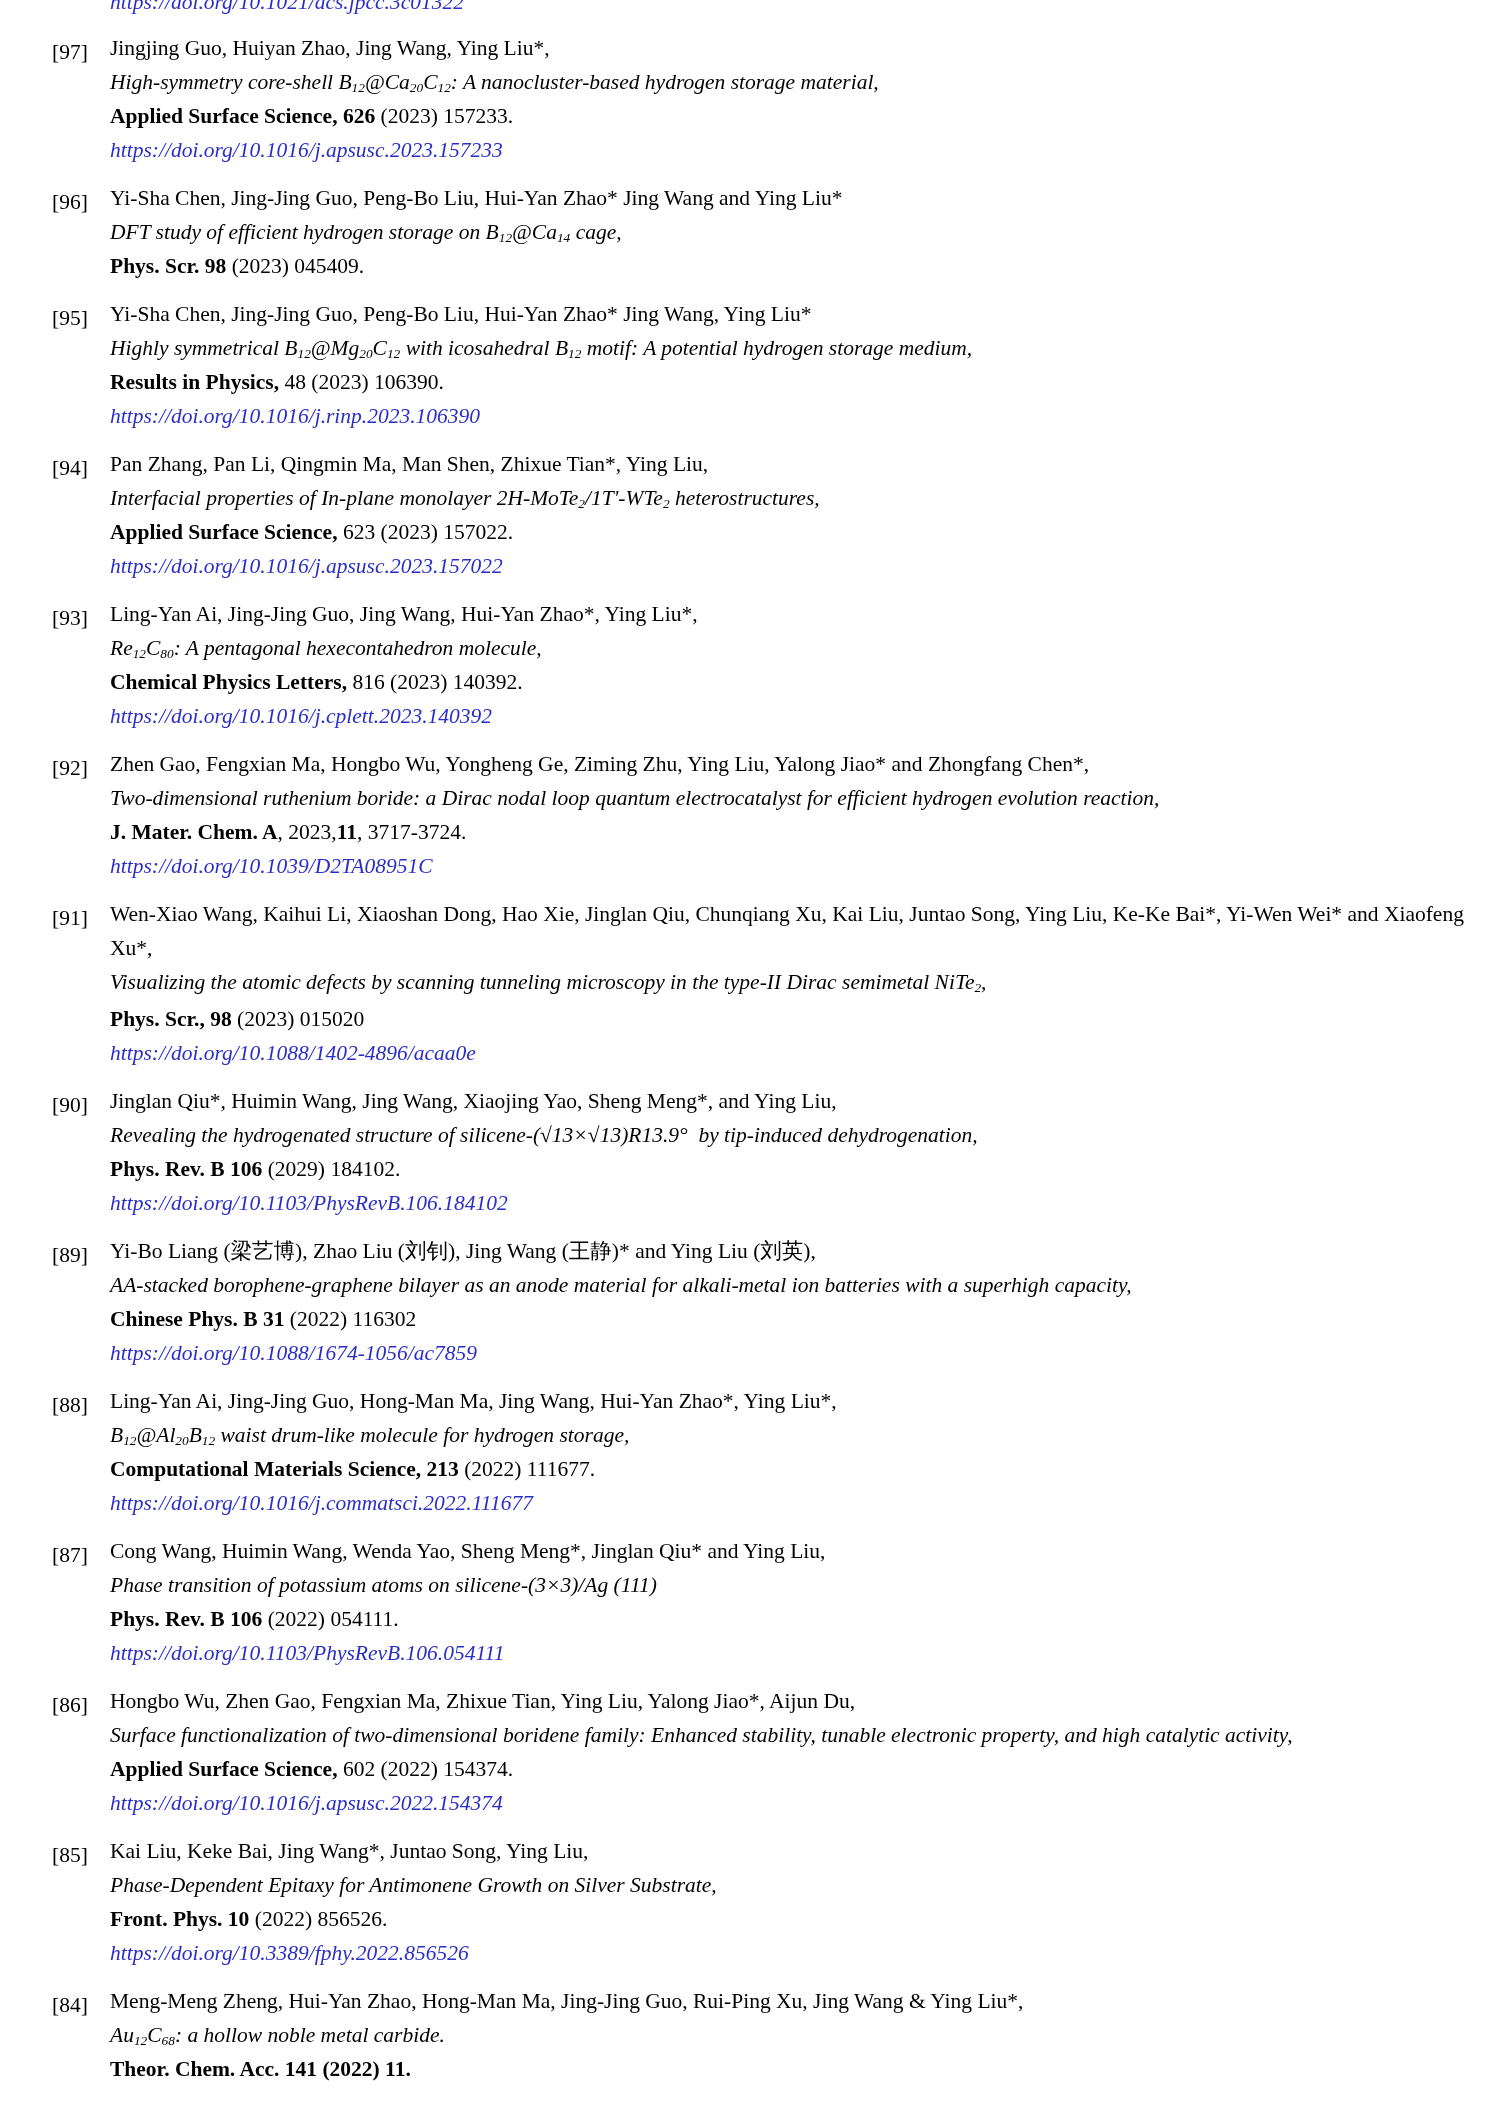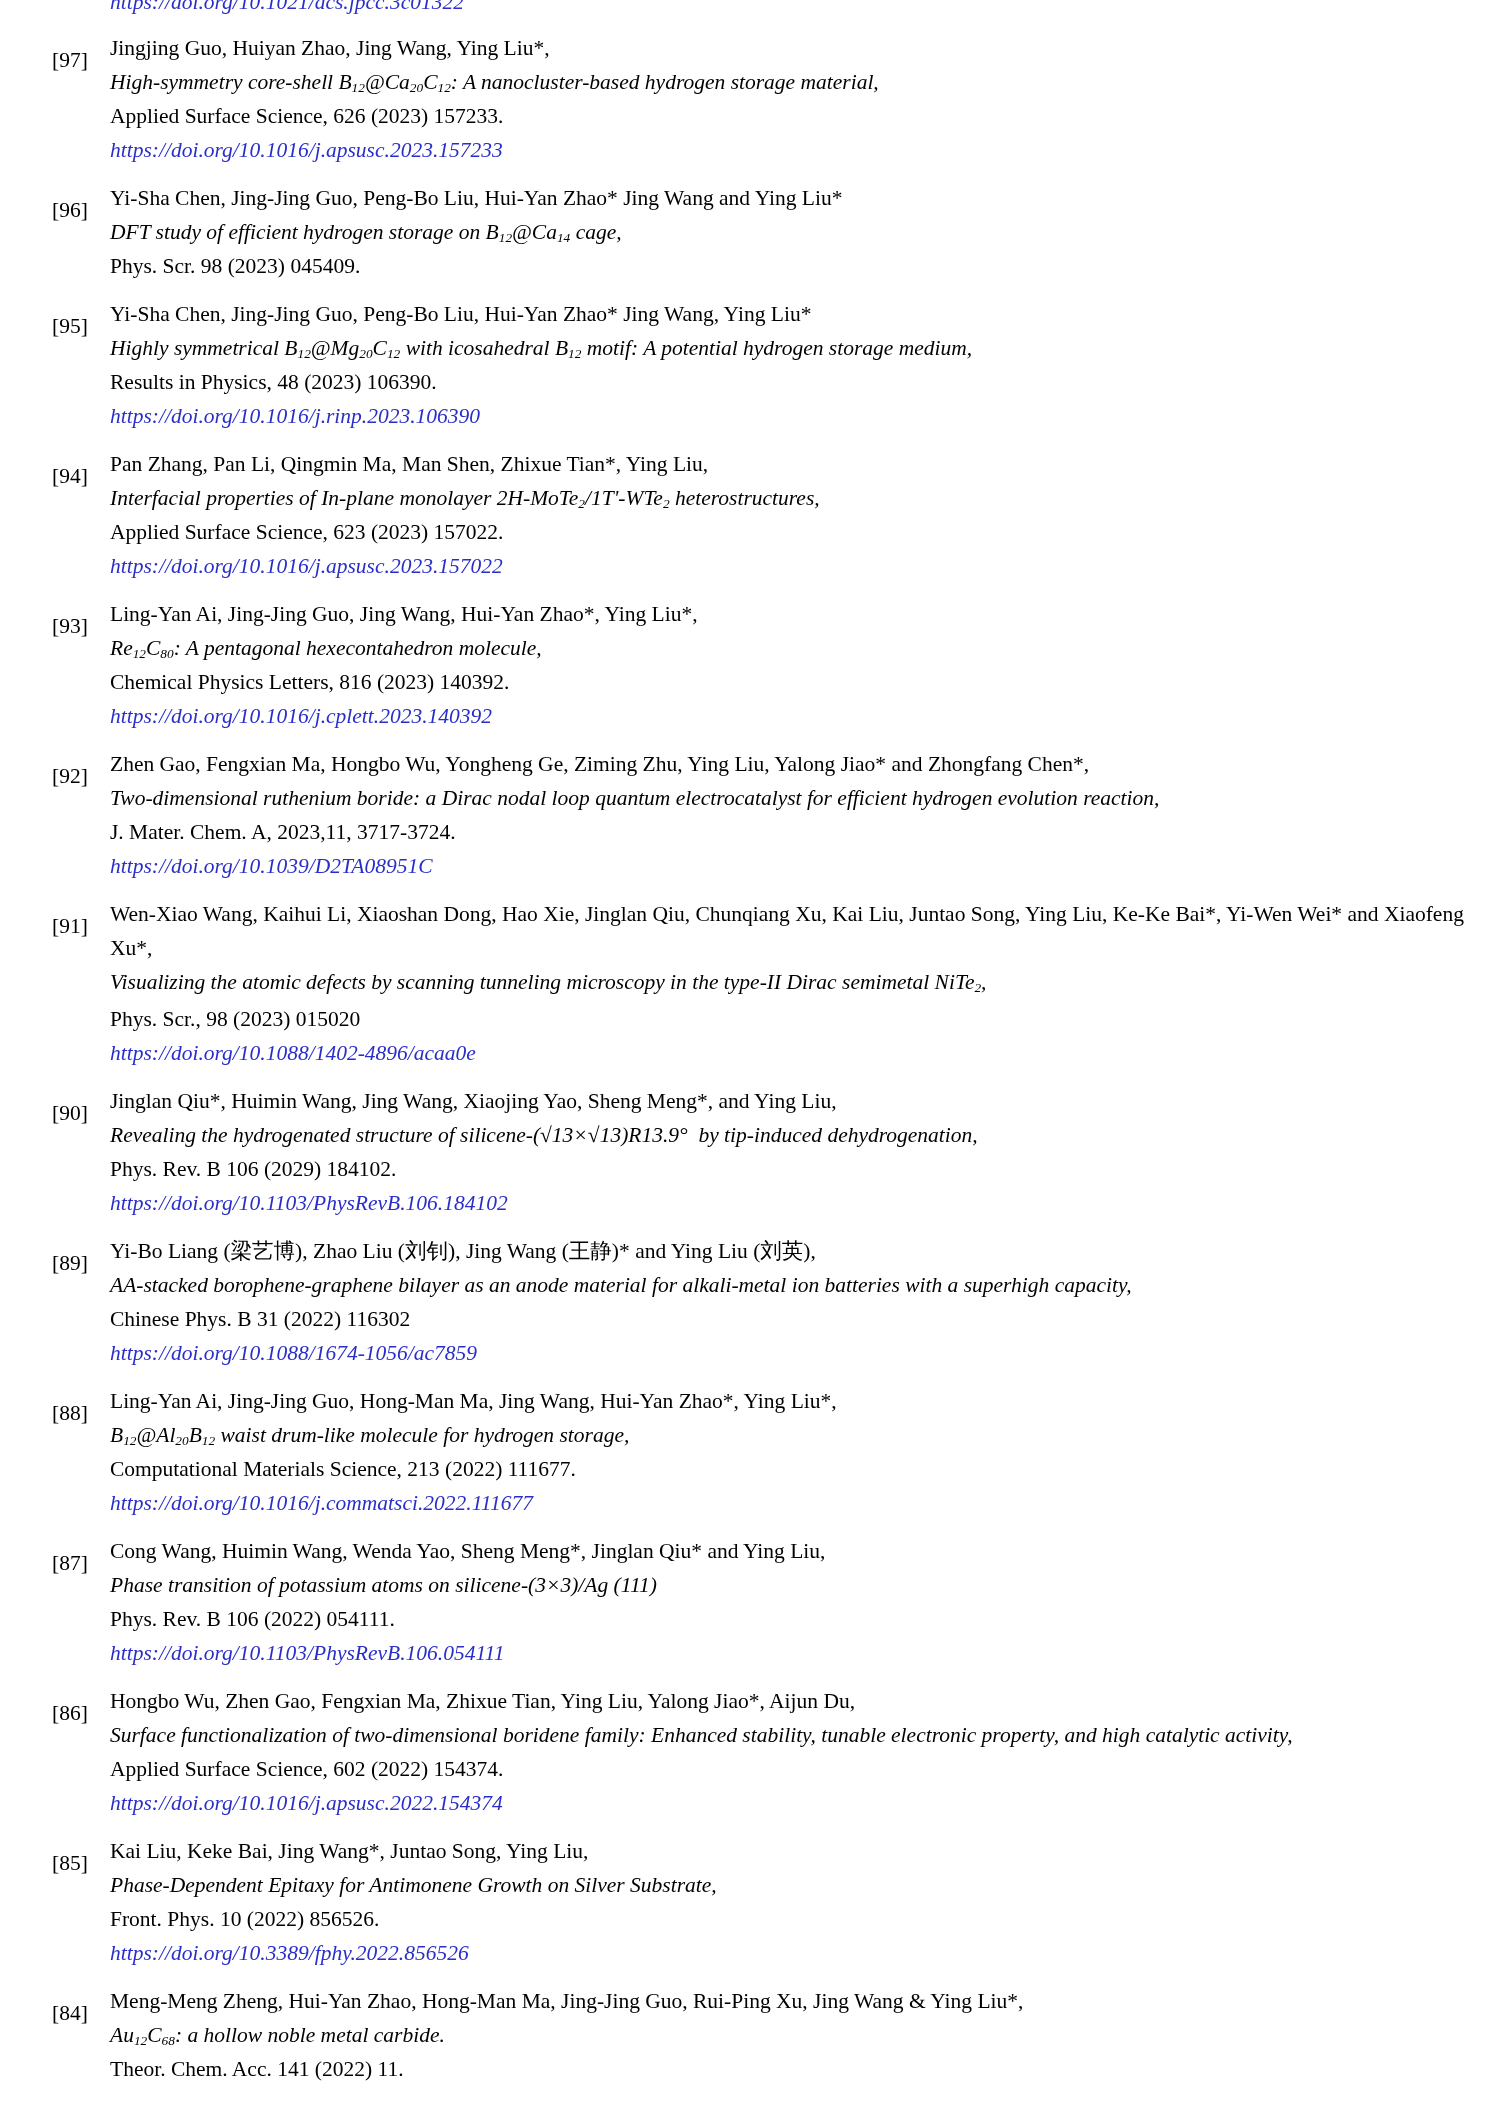--- a/index.html
+++ b/index.html
@@ -28,26 +28,26 @@
     color: #2a2ec9;
     font-style: italic;
   }
   .entry {
     position: relative;
     margin-bottom: 14px;
   }
   .num {
     position: absolute;
     left: -58px;
-    top: 12px;
+    top: 4px;
     white-space: nowrap;
   }
   .line { display: block; }
   .title { font-style: italic; }
-  .b { font-weight: 400; }
+  .b { font-weight: 700; }
   sub {
     font-size: 0.62em;
     line-height: 0;
     vertical-align: -0.25em;
   }
   .pre-gap { margin-top: 3px; }
 </style>
 </head>
 <body>
 

